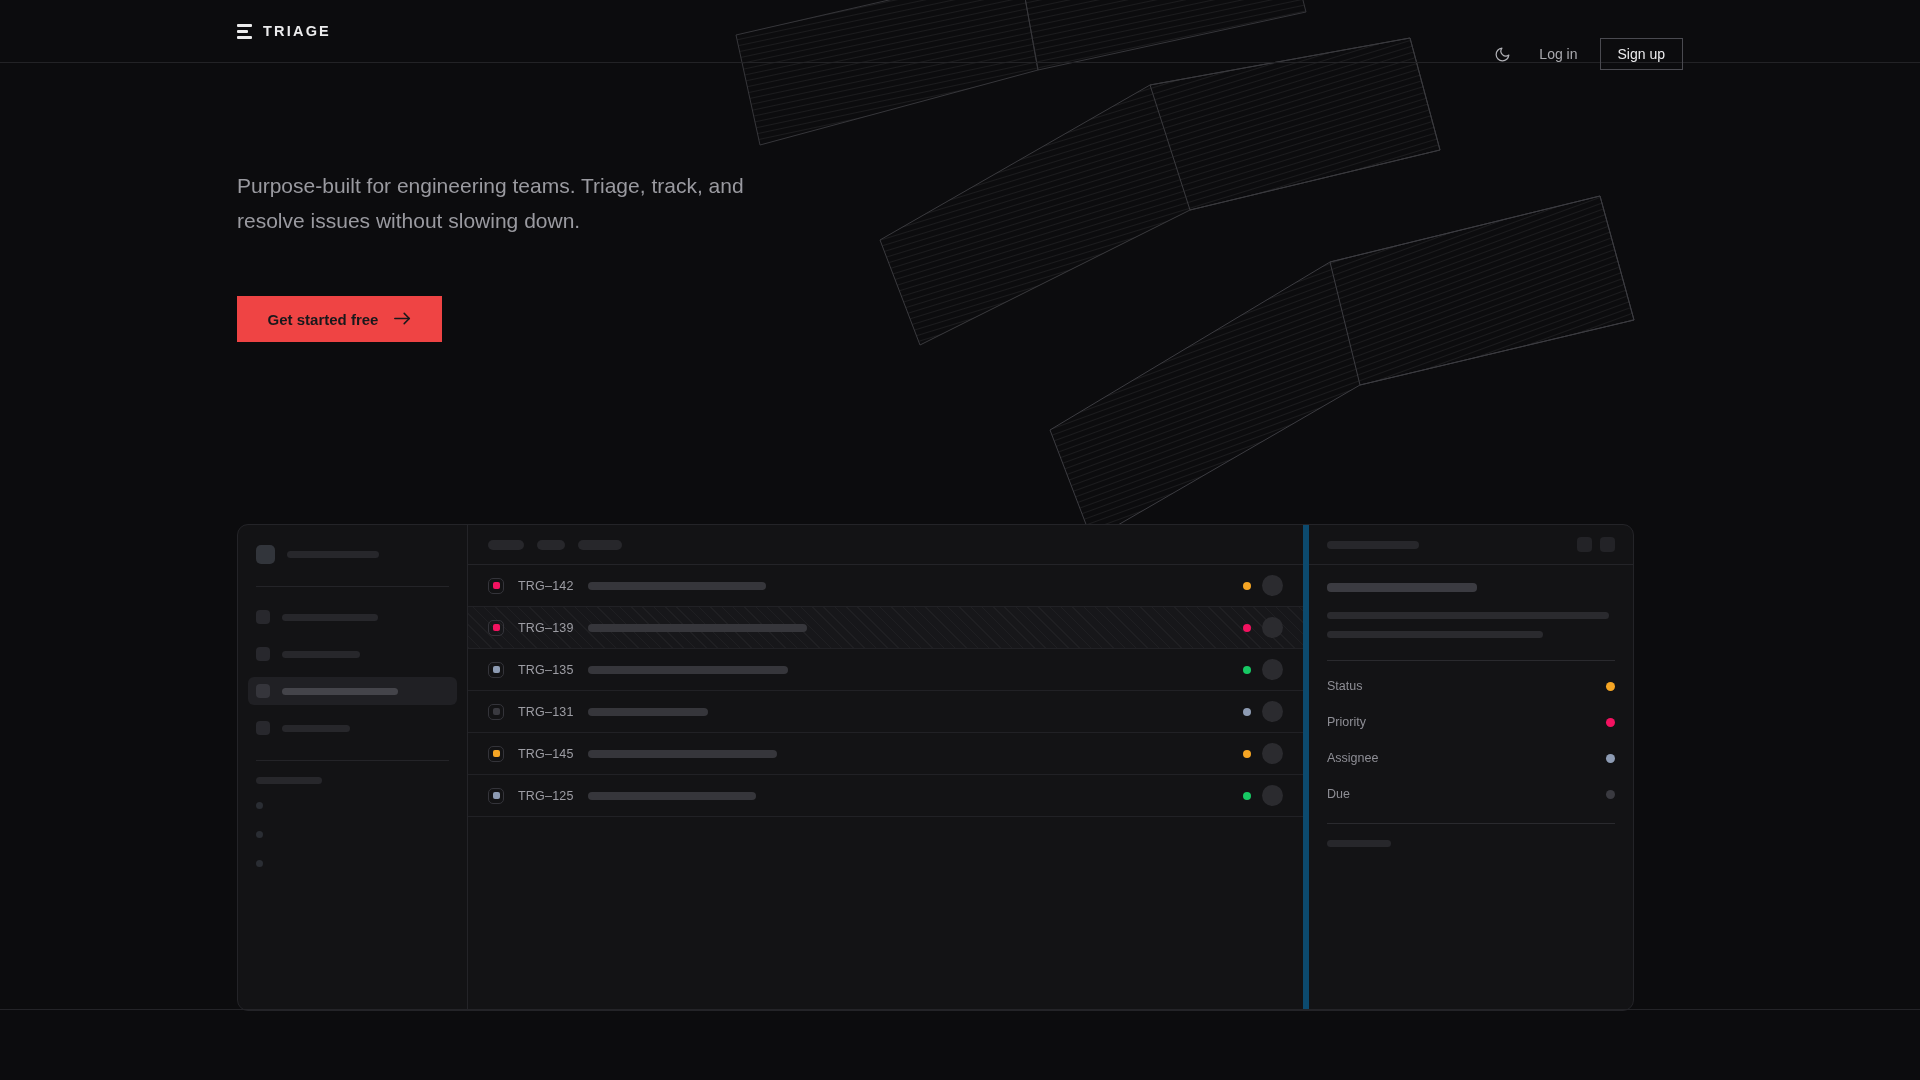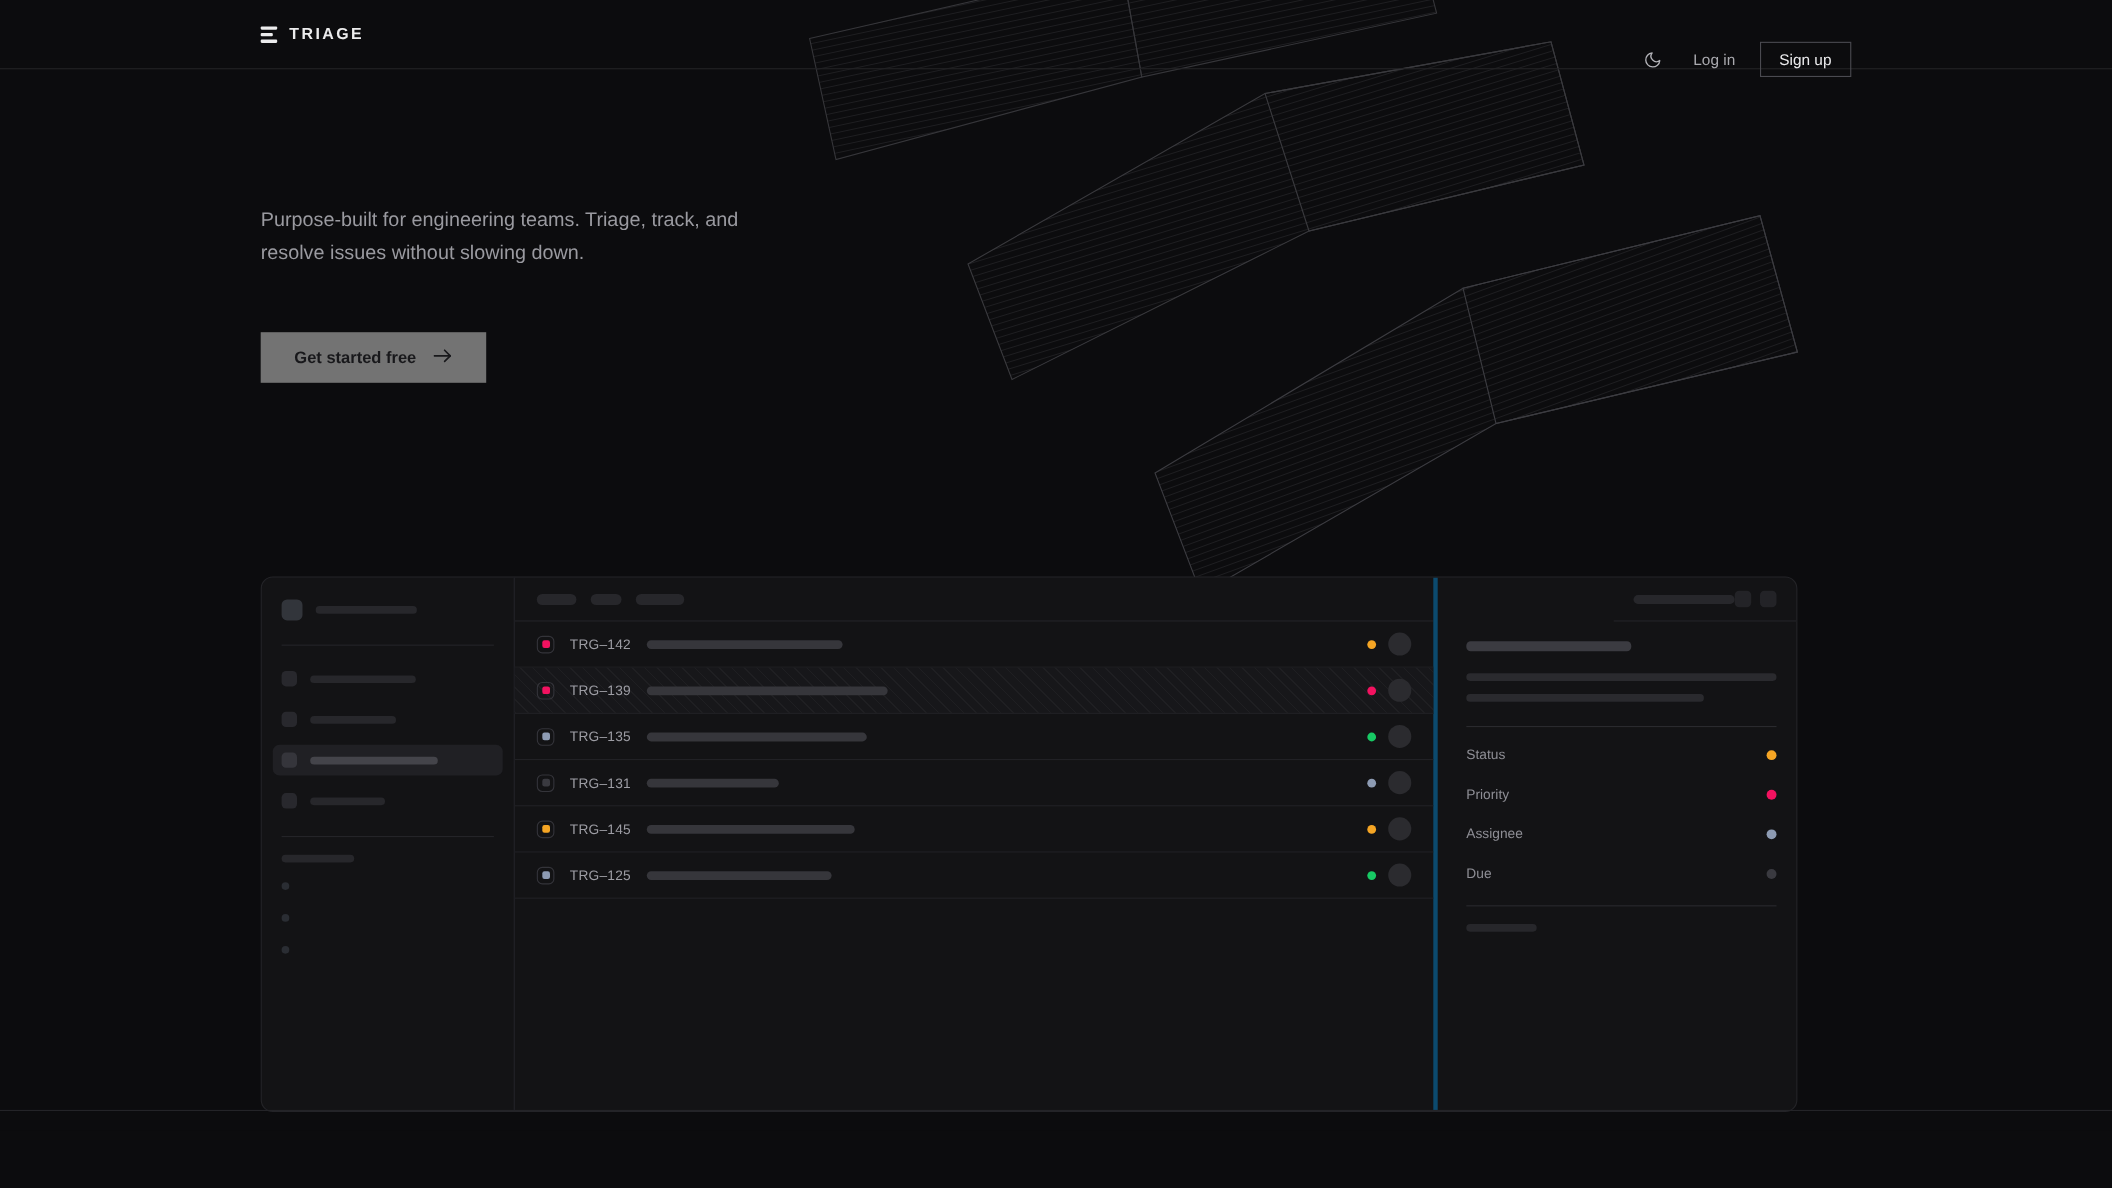--- a/index.html
+++ b/index.html
@@ -40,25 +40,25 @@
     font-family: "Liberation Sans", sans-serif;
   }
 
   
   .hero { position: absolute; left: 237px; top: 125px; z-index: 3; }
   .hero h1 {
     color: #ededee; font-size: 58px; line-height: 1.12; font-weight: 400;
     letter-spacing: -1.4px; white-space: pre-line;
   }
   .hero p {
-    margin-top: 60px; color: #9a9aa0; font-size: 18px; line-height: 1.65;
+    margin-top: 44px; color: #9a9aa0; font-size: 21px; line-height: 1.65;
     white-space: pre-line;
   }
   .btn-primary {
-    margin-top: 58px; background: #737373; color: #18181b;
+    margin-top: 58px; background: #ef4444; color: #18181b;
     border: none; font-size: 15px; font-weight: 600;
     padding: 0 26px; height: 46px; min-width: 205px;
     display: inline-flex; align-items: center; justify-content: center; gap: 16px;
     cursor: pointer; font-family: "Liberation Sans", sans-serif;
   }
 
   
   .app {
     position: absolute; left: 237px; top: 524px;
     width: 1397px; height: 487px;
@@ -101,21 +101,21 @@
   }
   .prio i { width: 7px; height: 7px; border-radius: 2px; display: block; }
   .row-id { color: #9d9da4; font-size: 12.5px; width: 56px; flex-shrink: 0; letter-spacing: .2px; }
   .row-title { height: 8px; border-radius: 4px; background: #36363b; }
   .row-right { margin-left: auto; display: flex; align-items: center; gap: 11px; flex-shrink: 0; }
   .status-dot { width: 8px; height: 8px; border-radius: 50%; }
   .row-avatar { width: 21px; height: 21px; border-radius: 50%; background: #2b2b2f; }
   .list-fill { flex: 1; }
 
   
-  .app-detail { width: 330px; border-left: 4px solid #0c4a6e; flex-shrink: 0; display: flex; flex-direction: column; align-items: flex-end; }
+  .app-detail { width: 330px; border-left: 6px solid #0c4a6e; flex-shrink: 0; display: flex; flex-direction: column; }
   .detail-head { height: 40px; border-bottom: 1px solid #242428; display: flex; align-items: center; padding: 0 18px; flex-shrink: 0; }
   .detail-head .sqbtn { width: 15px; height: 15px; border-radius: 4px; background: #232327; }
   .detail-body { padding: 18px; }
   .d-title { height: 9px; border-radius: 4px; background: #3b3b41; width: 150px; }
   .d-line { height: 7px; border-radius: 4px; background: #2a2a2e; margin-top: 12px; }
   .d-sep { height: 1px; background: #2a2a2e; margin: 22px 0 18px; }
   .prop { display: flex; align-items: center; justify-content: space-between; margin-bottom: 22px; }
   .prop-label { color: #8e8e95; font-size: 12.5px; }
   .prop-dot { width: 9px; height: 9px; border-radius: 50%; }
   .d-sep2 { height: 1px; background: #2a2a2e; margin: 8px 0 16px; }

